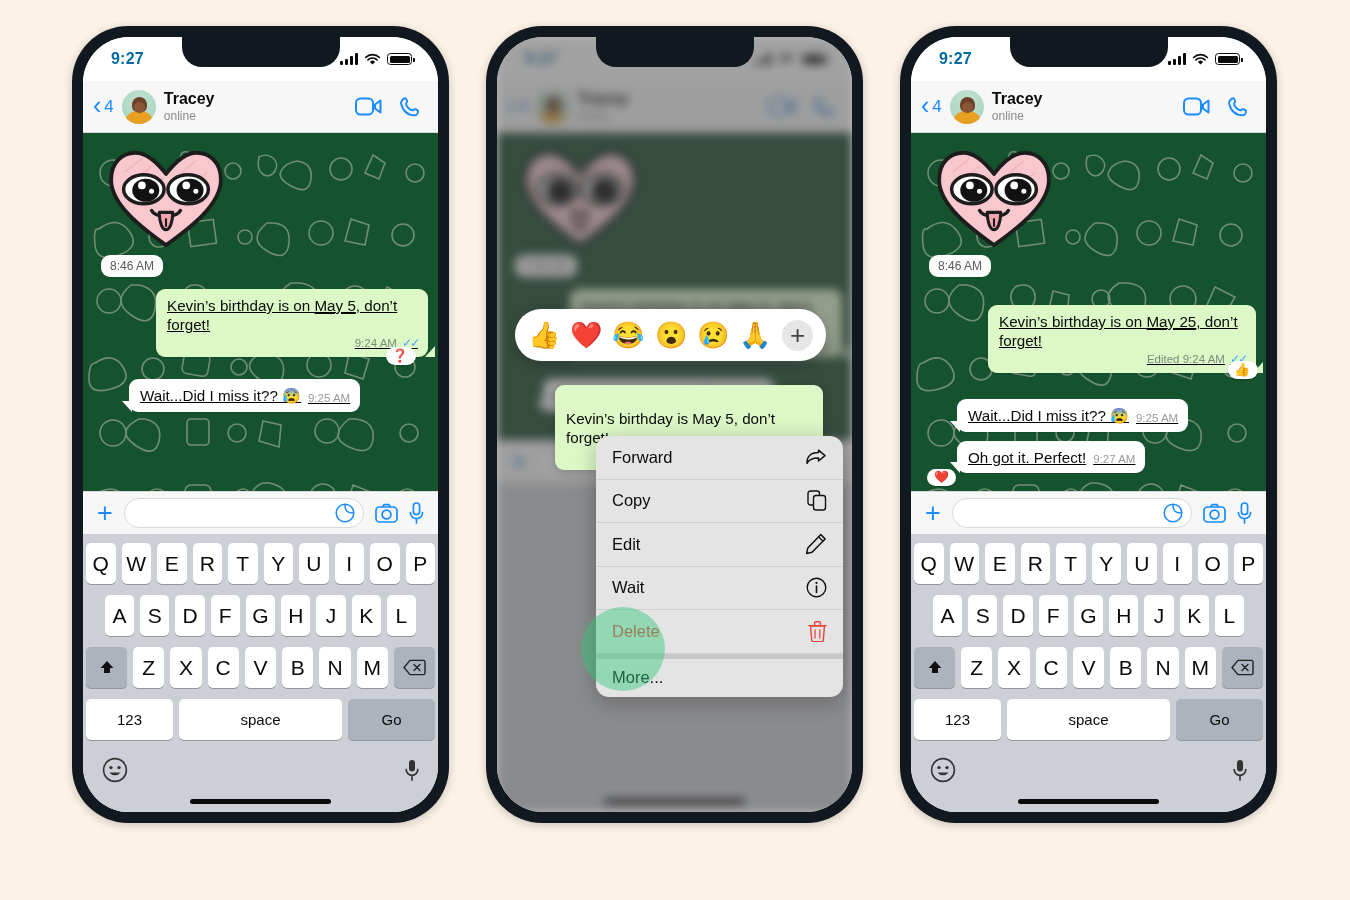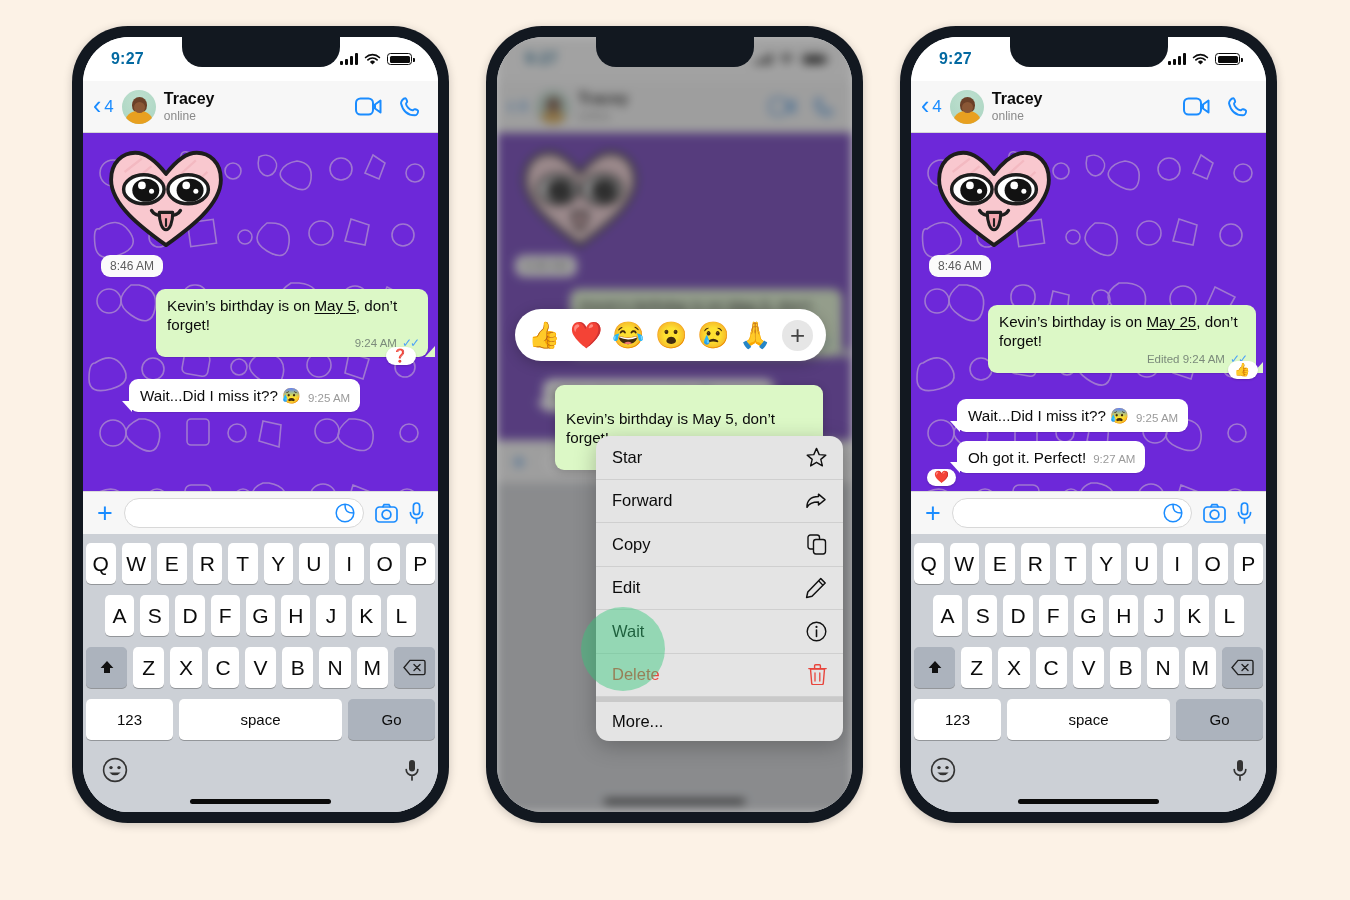--- a/index.html
+++ b/index.html
@@ -84,21 +84,22 @@
     background:#8a5736; border-radius:50%;}
   .hd-name { display:flex; flex-direction:column; flex:1; line-height:1.1; }
   .hd-name .nm { font-size: 16px; font-weight: bold; color:#0b0b0b; }
   .hd-name .st { font-size: 12px; color:#8a8a8a; margin-top:2px;}
   .hd-icons { display:flex; align-items:center; gap:18px; }
   .hd-icons svg { display:block; }
 
   
   .chat-body {
     flex: 1; position: relative; overflow: hidden;
-    background-color: #6d28d9;
+    background-color: #14532d;
+    text-decoration: underline;
   }
   .doodle { position:absolute; inset:0; opacity:.55; }
 
   .msgs { position:relative; z-index:2; padding: 8px 10px; height:100%; }
 
   .sticker { width: 126px; height: 104px; margin: 4px 0 0 10px; position: relative;}
   .timepill {
     display:inline-block; background:#FBFBFB; color:#5c5c5c;
     font-size: 12px; padding: 4px 9px; border-radius: 9px;
     box-shadow: 0 1px 1px rgba(0,0,0,.06);
@@ -600,28 +601,20 @@
       <div class="ctx-bubble">
         <span>Kevin’s birthday is </span><span class="u">May 5</span><span>, don’t forget!</span>
         <div class="metarow">
           <span class="meta">9:24 AM</span>
           <span class="ticks">✓✓</span>
         </div>
       </div>
 
       <div class="ctx-menu">
         <div class="ctx-item">
-          <span>Star</span>
-          <span class="ctx-ico">
-            <svg width="21" height="21" viewBox="0 0 21 21">
-                <path d="M10.5 1.4l2.7 6.2 6.6.5-5 4.3 1.6 6.5-5.9-3.6-5.9 3.6 1.6-6.5-5-4.3 6.6-.5z" stroke="#111" stroke-width="1.4" fill="none" stroke-linejoin="round"></path>
-              </svg>
-          </span>
-        </div>
-        <div class="ctx-item">
           <span>Forward</span>
           <span class="ctx-ico">
             <svg width="22" height="20" viewBox="0 0 22 20">
                 <path d="M13.5 3.2 20 8.6l-6.5 5.4v-3C7.5 11 3.8 12.6 2 16.3c-.3-6.6 3.5-10.8 11.5-10.8z" stroke="#111" stroke-width="1.5" fill="none" stroke-linejoin="round"></path>
               </svg>
           </span>
         </div>
         <div class="ctx-item">
           <span>Copy</span>
           <span class="ctx-ico">

